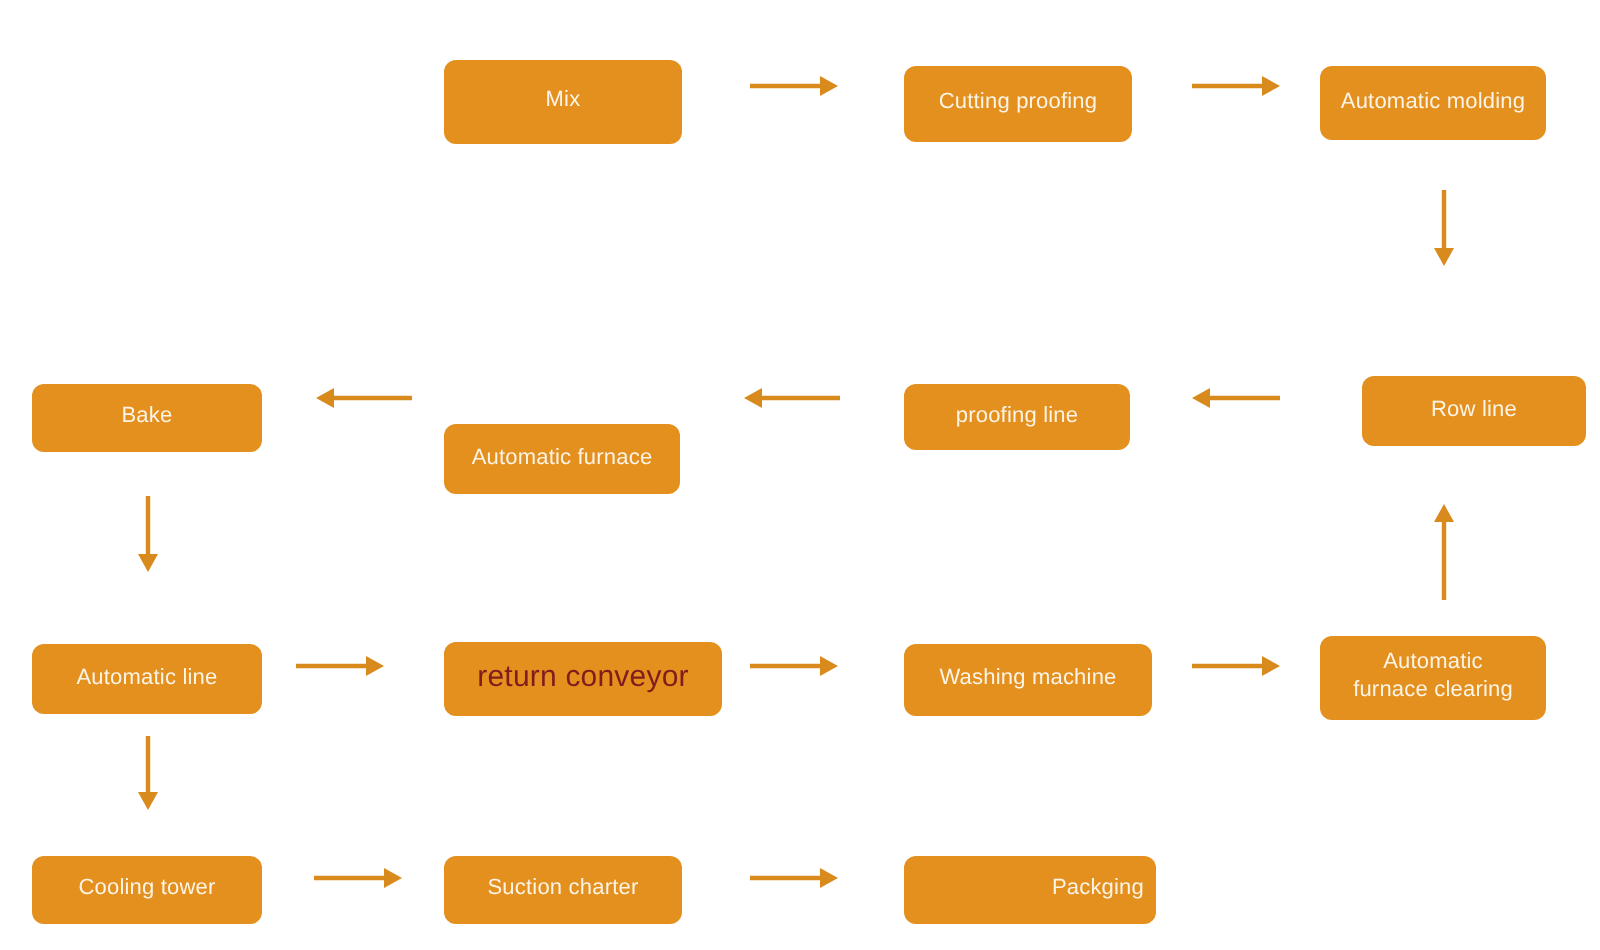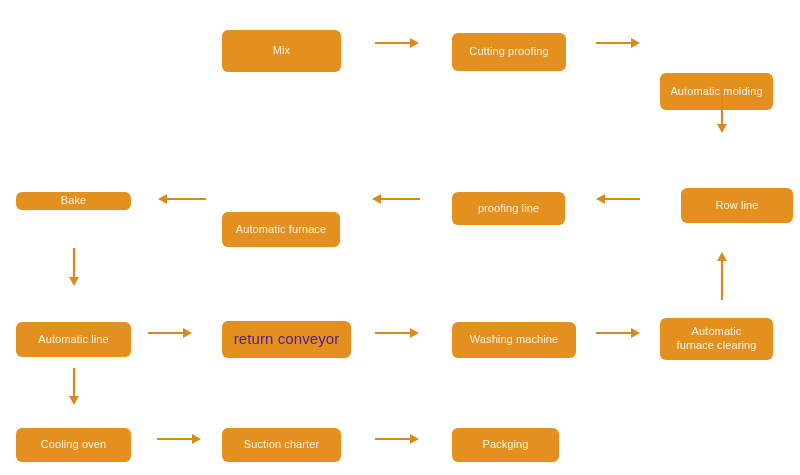--- a/index.html
+++ b/index.html
@@ -45,33 +45,33 @@
     overflow: visible;
   }
 </style>
 </head>
 <body>
 
 <div id="canvas">
   <div id="nodes-layer">
       <div class="node" style="left: 222px; top: 30px; width: 119px; height: 42px; background: rgb(227, 144, 31); color: rgb(253, 244, 230);"><span>Mix</span></div>
       <div class="node" style="left: 452px; top: 33px; width: 114px; height: 38px; background: rgb(227, 144, 31); color: rgb(253, 244, 230);"><span>Cutting proofing</span></div>
-      <div class="node" style="left: 660px; top: 33px; width: 113px; height: 37px; background: rgb(227, 144, 31); color: rgb(253, 244, 230); margin-top: 40px;"><span>Automatic molding</span></div>
+      <div class="node" style="left: 660px; top: 33px; width: 113px; height: 37px; background: rgb(227, 144, 31); color: rgb(253, 244, 230);"><span>Automatic molding</span></div>
       <div class="node" style="left: 661px; top: 188px; width: 112px; height: 35px; background: rgb(227, 144, 31); color: rgb(253, 244, 230); margin-left: 20px;"><span>Row line</span></div>
       <div class="node" style="left: 452px; top: 192px; width: 113px; height: 33px; background: rgb(227, 144, 31); color: rgb(253, 244, 230);"><span>proofing line</span></div>
       <div class="node" style="left: 222px; top: 190px; width: 118px; height: 35px; background: rgb(227, 144, 31); color: rgb(253, 244, 230); margin-top: 22px;"><span>Automatic furnace</span></div>
-      <div class="node" style="left: 16px; top: 192px; width: 115px; height: 18px; background: rgb(227, 144, 31); color: rgb(253, 244, 230);"><span>Bake</span></div>
+      <div class="node" style="left: 16px; top: 192px; width: 115px; height: 34px; background: rgb(227, 144, 31); color: rgb(253, 244, 230);"><span>Bake</span></div>
       <div class="node" style="left: 16px; top: 322px; width: 115px; height: 35px; background: rgb(227, 144, 31); color: rgb(253, 244, 230);"><span>Automatic line</span></div>
-      <div class="node big" style="left: 222px; top: 321px; width: 129px; height: 37px; background: rgb(227, 144, 31); color: #4c1d95;"><span>return conveyor</span></div>
+      <div class="node big" style="left: 222px; top: 321px; width: 139px; height: 37px; background: rgb(227, 144, 31); color: #7f1d1d;"><span>return conveyor</span></div>
       <div class="node" style="left: 452px; top: 322px; width: 124px; height: 36px; background: rgb(227, 144, 31); color: rgb(253, 244, 230);"><span>Washing machine</span></div>
       <div class="node" style="left: 660px; top: 318px; width: 113px; height: 42px; background: rgb(227, 144, 31); color: rgb(253, 244, 230);"><span>Automatic
 furnace clearing</span></div>
-      <div class="node" style="left: 16px; top: 428px; width: 115px; height: 34px; background: rgb(227, 144, 31); color: rgb(253, 244, 230);"><span>Cooling oven</span></div>
+      <div class="node" style="left: 16px; top: 428px; width: 115px; height: 34px; background: rgb(227, 144, 31); color: rgb(253, 244, 230);"><span>Cooling tower</span></div>
       <div class="node" style="left: 222px; top: 428px; width: 119px; height: 34px; background: rgb(227, 144, 31); color: rgb(253, 244, 230); justify-content: center;"><span>Suction charter</span></div>
-      <div class="node" style="left: 452px; top: 428px; width: 107px; height: 34px; background: rgb(227, 144, 31); color: rgb(253, 244, 230);"><span>Packging</span></div>
+      <div class="node" style="left: 452px; top: 428px; width: 126px; height: 34px; background: rgb(227, 144, 31); color: rgb(253, 244, 230); justify-content: flex-end;"><span>Packging</span></div>
     </div>
   <div id="arrows-layer">
       <div class="arrow" style="left: 375px; top: 36px;">
         <svg width="44" height="14" viewBox="0 0 44 14">
           <line x1="0" y1="7" x2="36" y2="7" stroke="#d98a1c" stroke-width="2.2"></line>
           <polygon points="44,7 35,2 35,12" fill="#d98a1c"></polygon>
         </svg>
       </div>
       <div class="arrow" style="left: 596px; top: 36px;">
         <svg width="44" height="14" viewBox="0 0 44 14">

